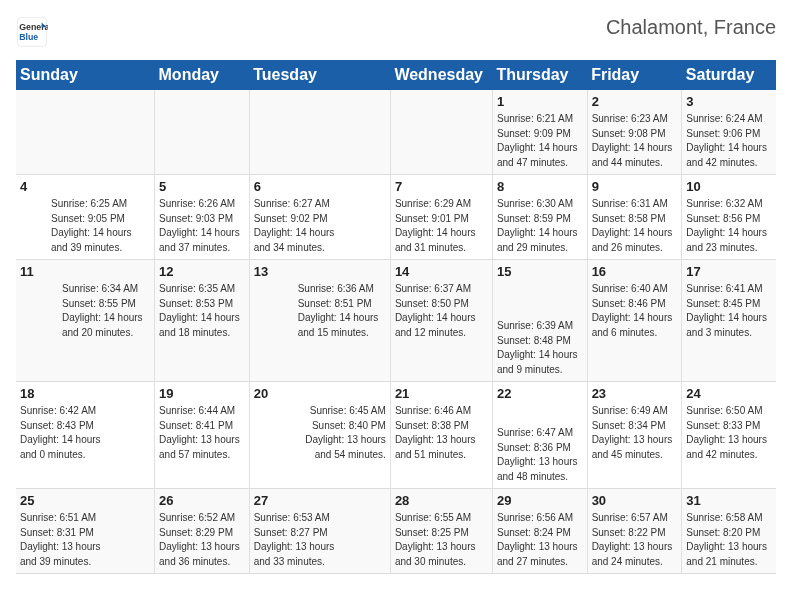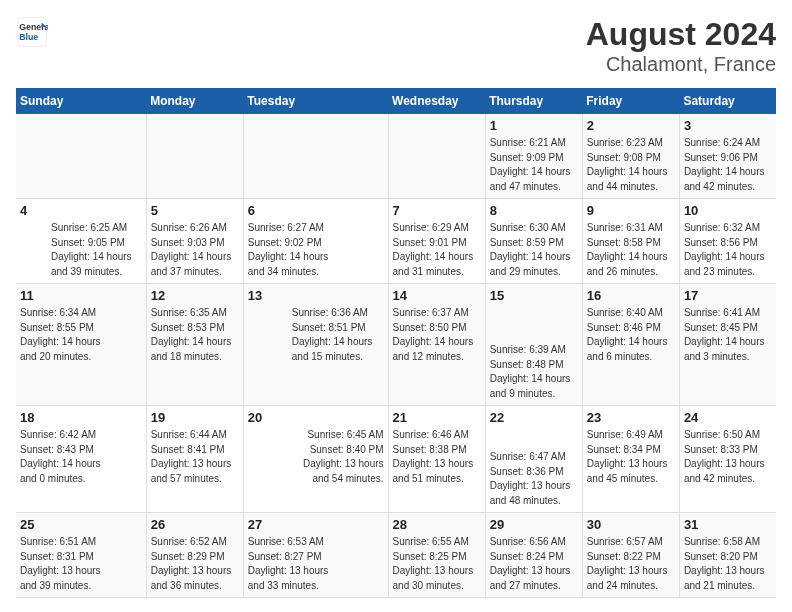--- a/index.html
+++ b/index.html
@@ -40,21 +40,21 @@
     table {
       width: 100%;
       border-collapse: collapse;
       font-size: 11px;
     }
     thead th {
       background-color: #1a5fa8;
       color: #fff;
       padding: 6px 4px;
       text-align: left;
-      font-size: 12px;
+      font-size: 16px;
       font-weight: bold;
     }
     tbody tr {
       border-bottom: 1px solid #ddd;
     }
     tbody td {
       padding: 4px 4px;
       vertical-align: top;
       border-right: 1px solid #e0e0e0;
       height: 78px;
@@ -94,21 +94,20 @@
 <div class="header-area">
   <div class="logo">
     <svg class="logo-icon" viewBox="0 0 40 40" xmlns="http://www.w3.org/2000/svg">
       <rect x="2" y="2" width="36" height="36" rx="4" fill="#fff" stroke="#ccc" stroke-width="0.5"></rect>
       <text x="4" y="18" font-size="11" font-weight="bold" fill="#333" font-family="Arial">General</text>
       <text x="4" y="30" font-size="11" font-weight="bold" fill="#1a5fa8" font-family="Arial">Blue</text>
       <polygon points="32,8 38,14 32,14" fill="#1a5fa8"></polygon>
     </svg>
   </div>
   <div class="title-area">
-    <div class="month-year">August 2024</div>
     <div class="location">Chalamont, France</div>
   </div>
 </div>
 
 <table>
   <thead>
     <tr>
     <th>Sunday</th>
         <th>Monday</th>
         <th>Tuesday</th>
@@ -193,21 +192,21 @@
           <span class="day-num">10</span>
           <div class="day-detail" style="white-space: pre-line;">Sunrise: 6:32 AM
 Sunset: 8:56 PM
 Daylight: 14 hours
 and 23 minutes.</div>
         </td>
       </tr>
       <tr>
         <td>
           <span class="day-num">11</span>
-          <div class="day-detail" style="white-space: pre-line;">Sunrise: 6:34 AM
+          <div class="day-detail" style="white-space: pre-line; margin-left: 42px;">Sunrise: 6:34 AM
 Sunset: 8:55 PM
 Daylight: 14 hours
 and 20 minutes.</div>
         </td>
         <td>
           <span class="day-num">12</span>
           <div class="day-detail" style="white-space: pre-line;">Sunrise: 6:35 AM
 Sunset: 8:53 PM
 Daylight: 14 hours
 and 18 minutes.</div>

